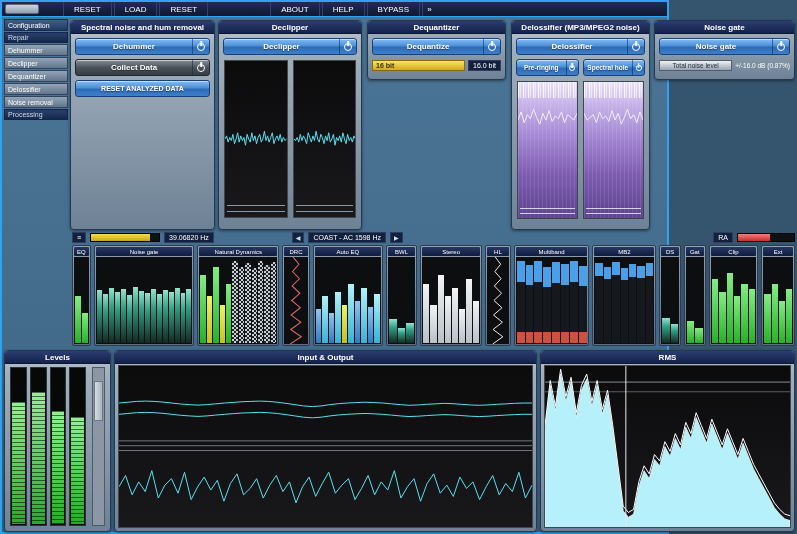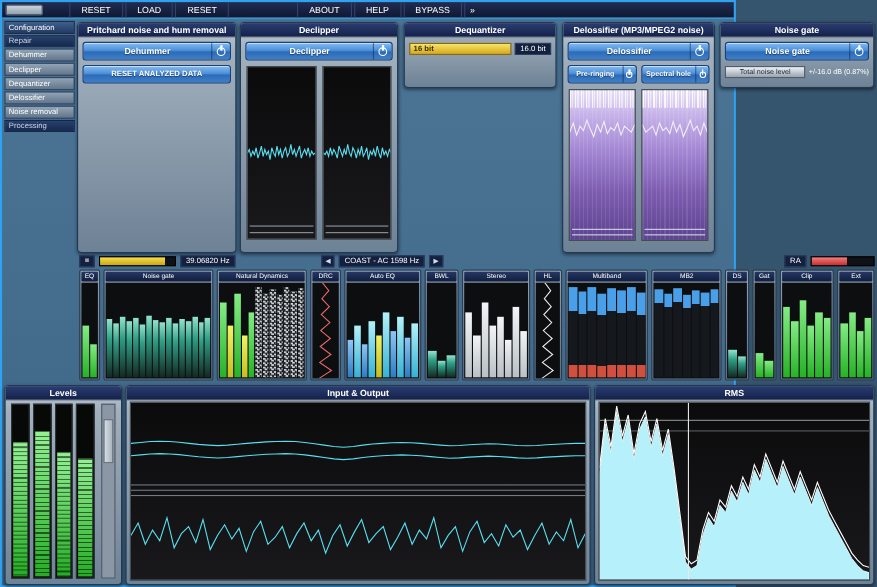--- a/index.html
+++ b/index.html
@@ -152,23 +152,29 @@
         <div class="side-item">Dehummer</div>
         <div class="side-item">Declipper</div>
         <div class="side-item">Dequantizer</div>
         <div class="side-item">Delossifier</div>
         <div class="side-item">Noise removal</div>
       </div>
     <div class="side-section">Processing</div>
   </div>
 
   <div class="panel p-dehummer">
-    <div class="panel-header">Pritchard noise and hum removal</div>
+    <div class="panel-header">Spectral noise and hum removal</div>
     <div class="btn">
       <span class="lbl">Dehummer</span>
+      <span class="pwr">
+          <span class="power"></span>
+        </span>
+    </div>
+    <div class="btn dark">
+      <span class="lbl">Collect Data</span>
       <span class="pwr">
           <span class="power"></span>
         </span>
     </div>
     <div class="btn" style="font-size:7px;">
       <span class="lbl">RESET ANALYZED DATA</span>
     </div>
   </div>
 
   <div class="panel p-declipper">
@@ -190,20 +196,26 @@
         <div class="scroll-lines"></div>
       <svg viewBox="0 0 100 100" preserveAspectRatio="none">
             <polyline points="0.00,50 2.56,51 5.13,49 7.69,52 10.26,47 12.82,51 15.38,48 17.95,50 20.51,53 23.08,46 25.64,49 28.21,52 30.77,48 33.33,51 35.90,45 38.46,50 41.03,52 43.59,47 46.15,49 48.72,53 51.28,48 53.85,51 56.41,46 58.97,52 61.54,50 64.10,47 66.67,54 69.23,49 71.79,51 74.36,48 76.92,52 79.49,46 82.05,50 84.62,53 87.18,47 89.74,51 92.31,49 94.87,52 97.44,48 100.00,50" fill="none" stroke="#58dff0" stroke-width="1" vector-effect="non-scaling-stroke"></polyline>
           </svg>
         </div>
     </div>
   </div>
 
   <div class="panel p-dequantizer">
     <div class="panel-header">Dequantizer</div>
+    <div class="btn">
+      <span class="lbl">Dequantize</span>
+      <span class="pwr">
+          <span class="power"></span>
+        </span>
+    </div>
     <div class="q-row">
       <div class="q-bar">16 bit</div>
       <div class="q-val chip">16.0 bit</div>
     </div>
   </div>
 
   <div class="panel p-delossifier">
     <div class="panel-header">Delossifier (MP3/MPEG2 noise)</div>
     <div class="btn">
       <span class="lbl">Delossifier</span>

